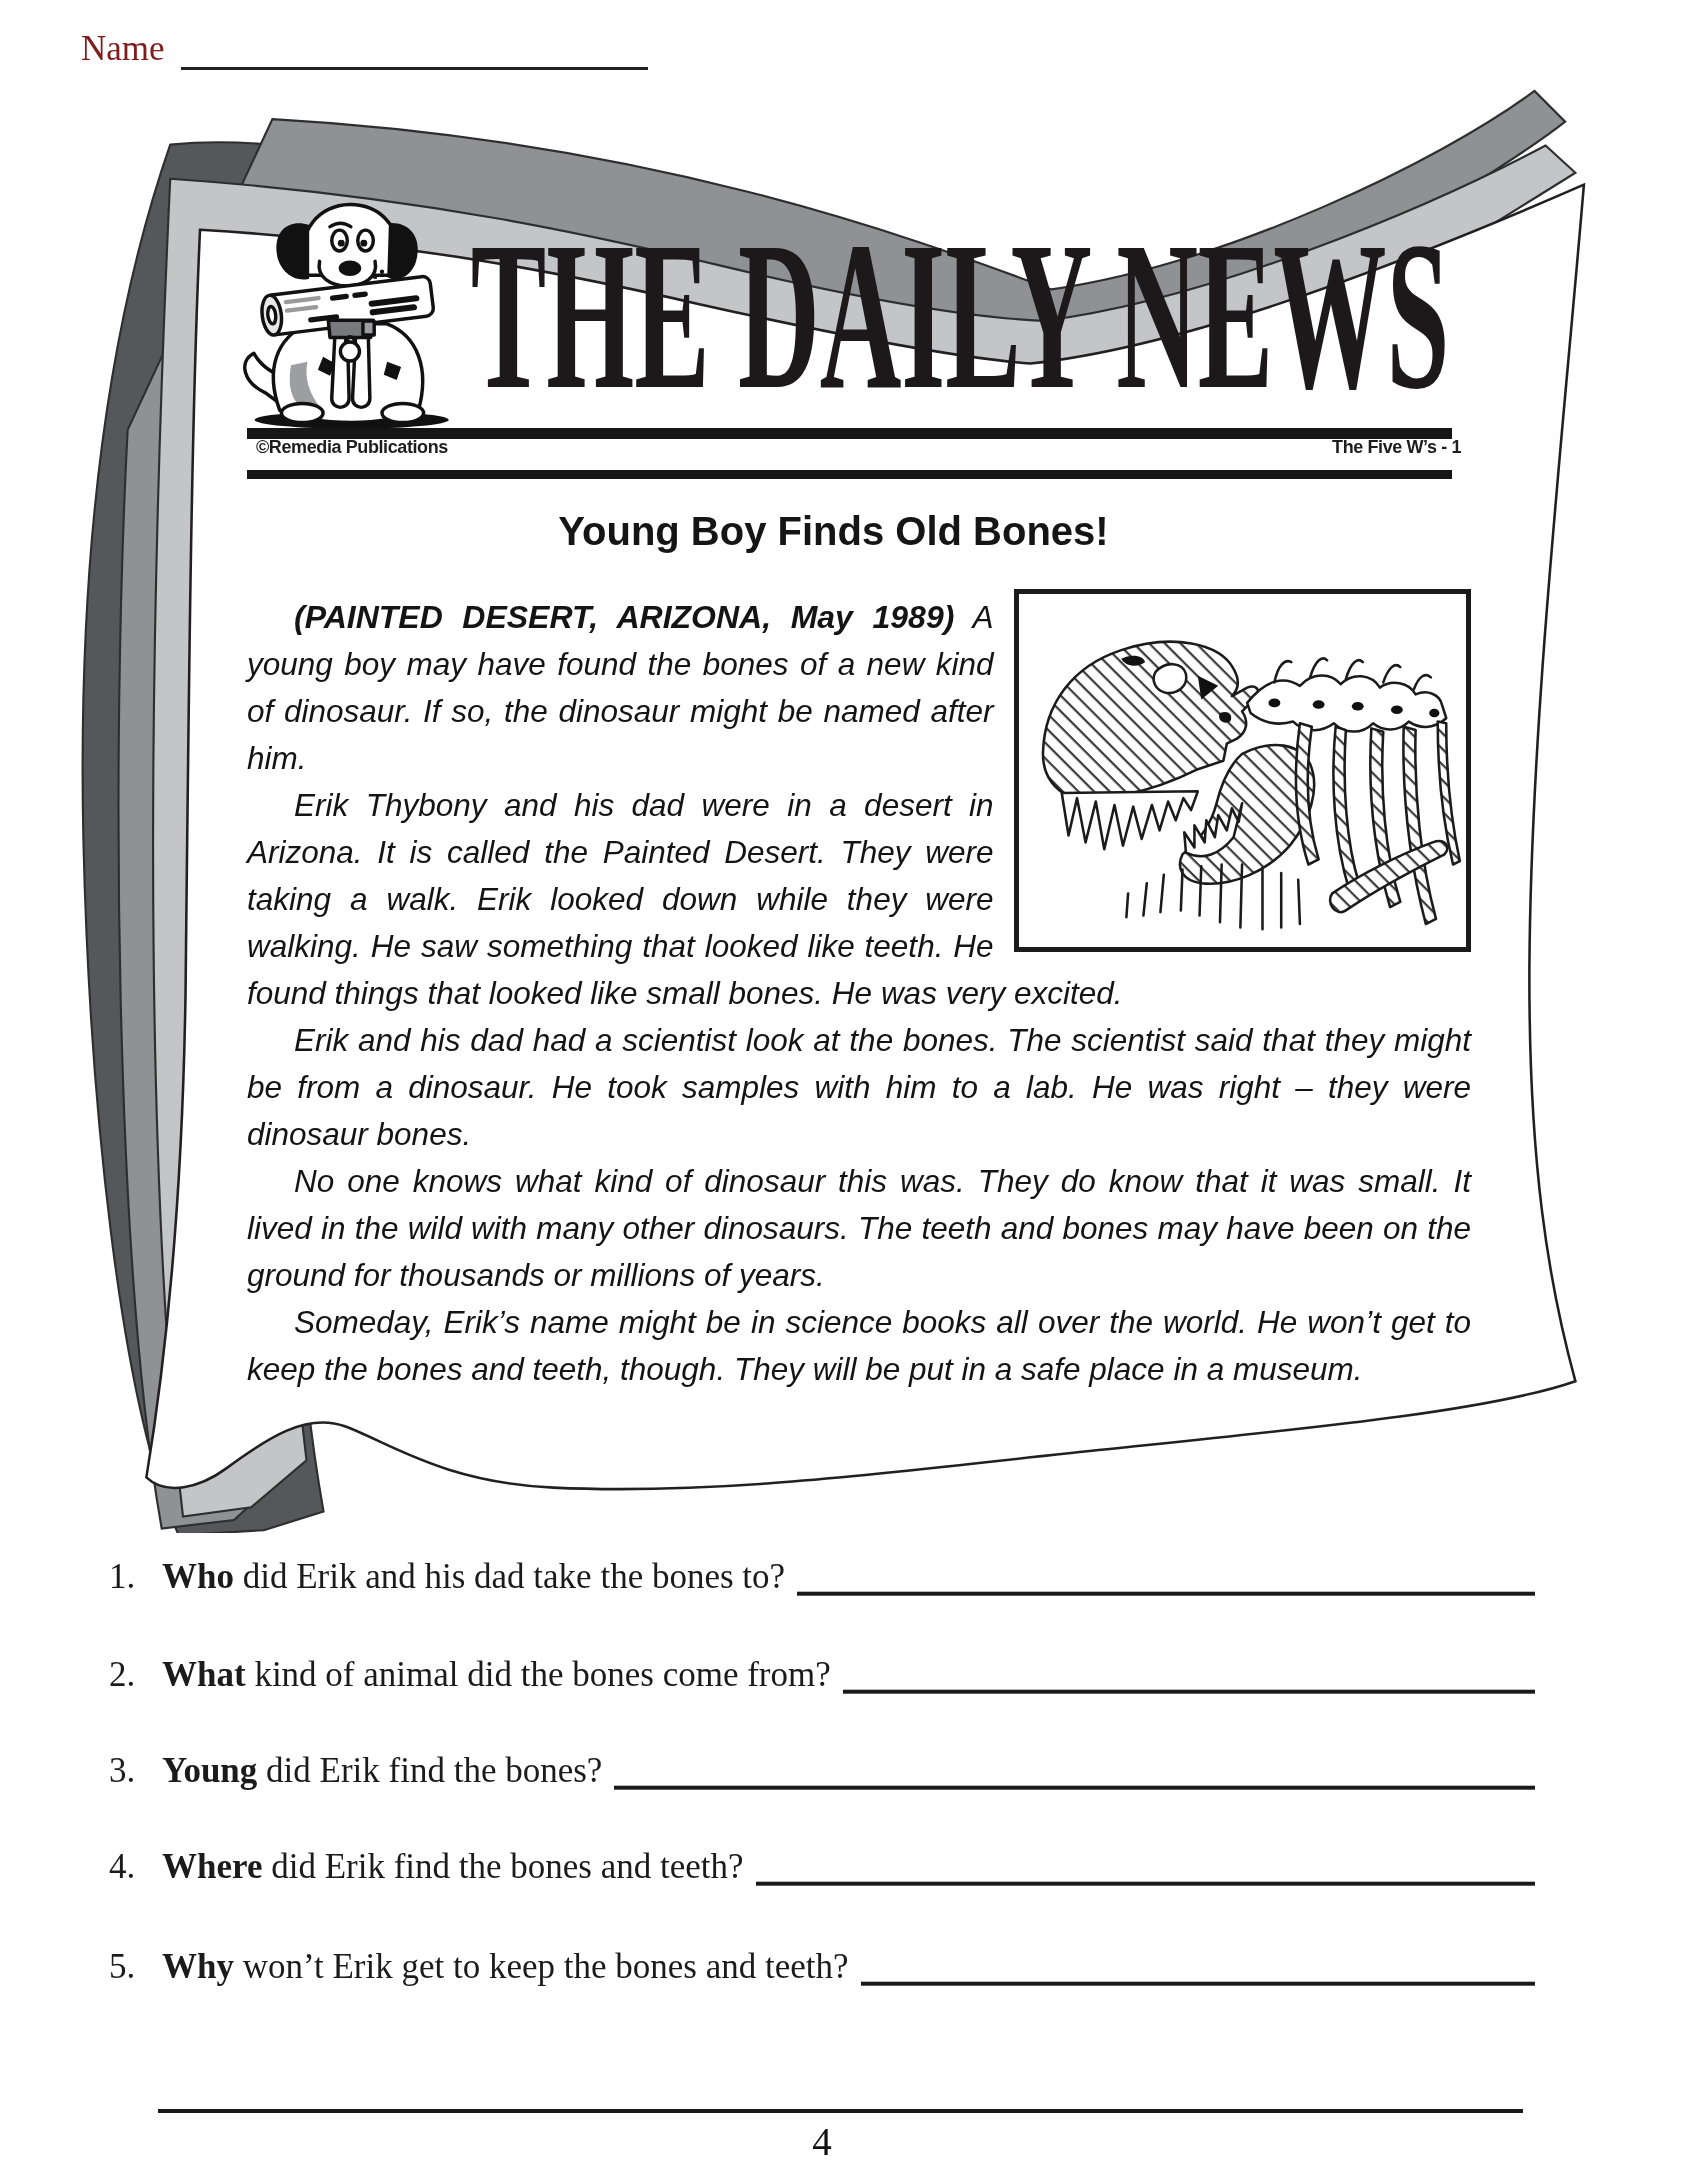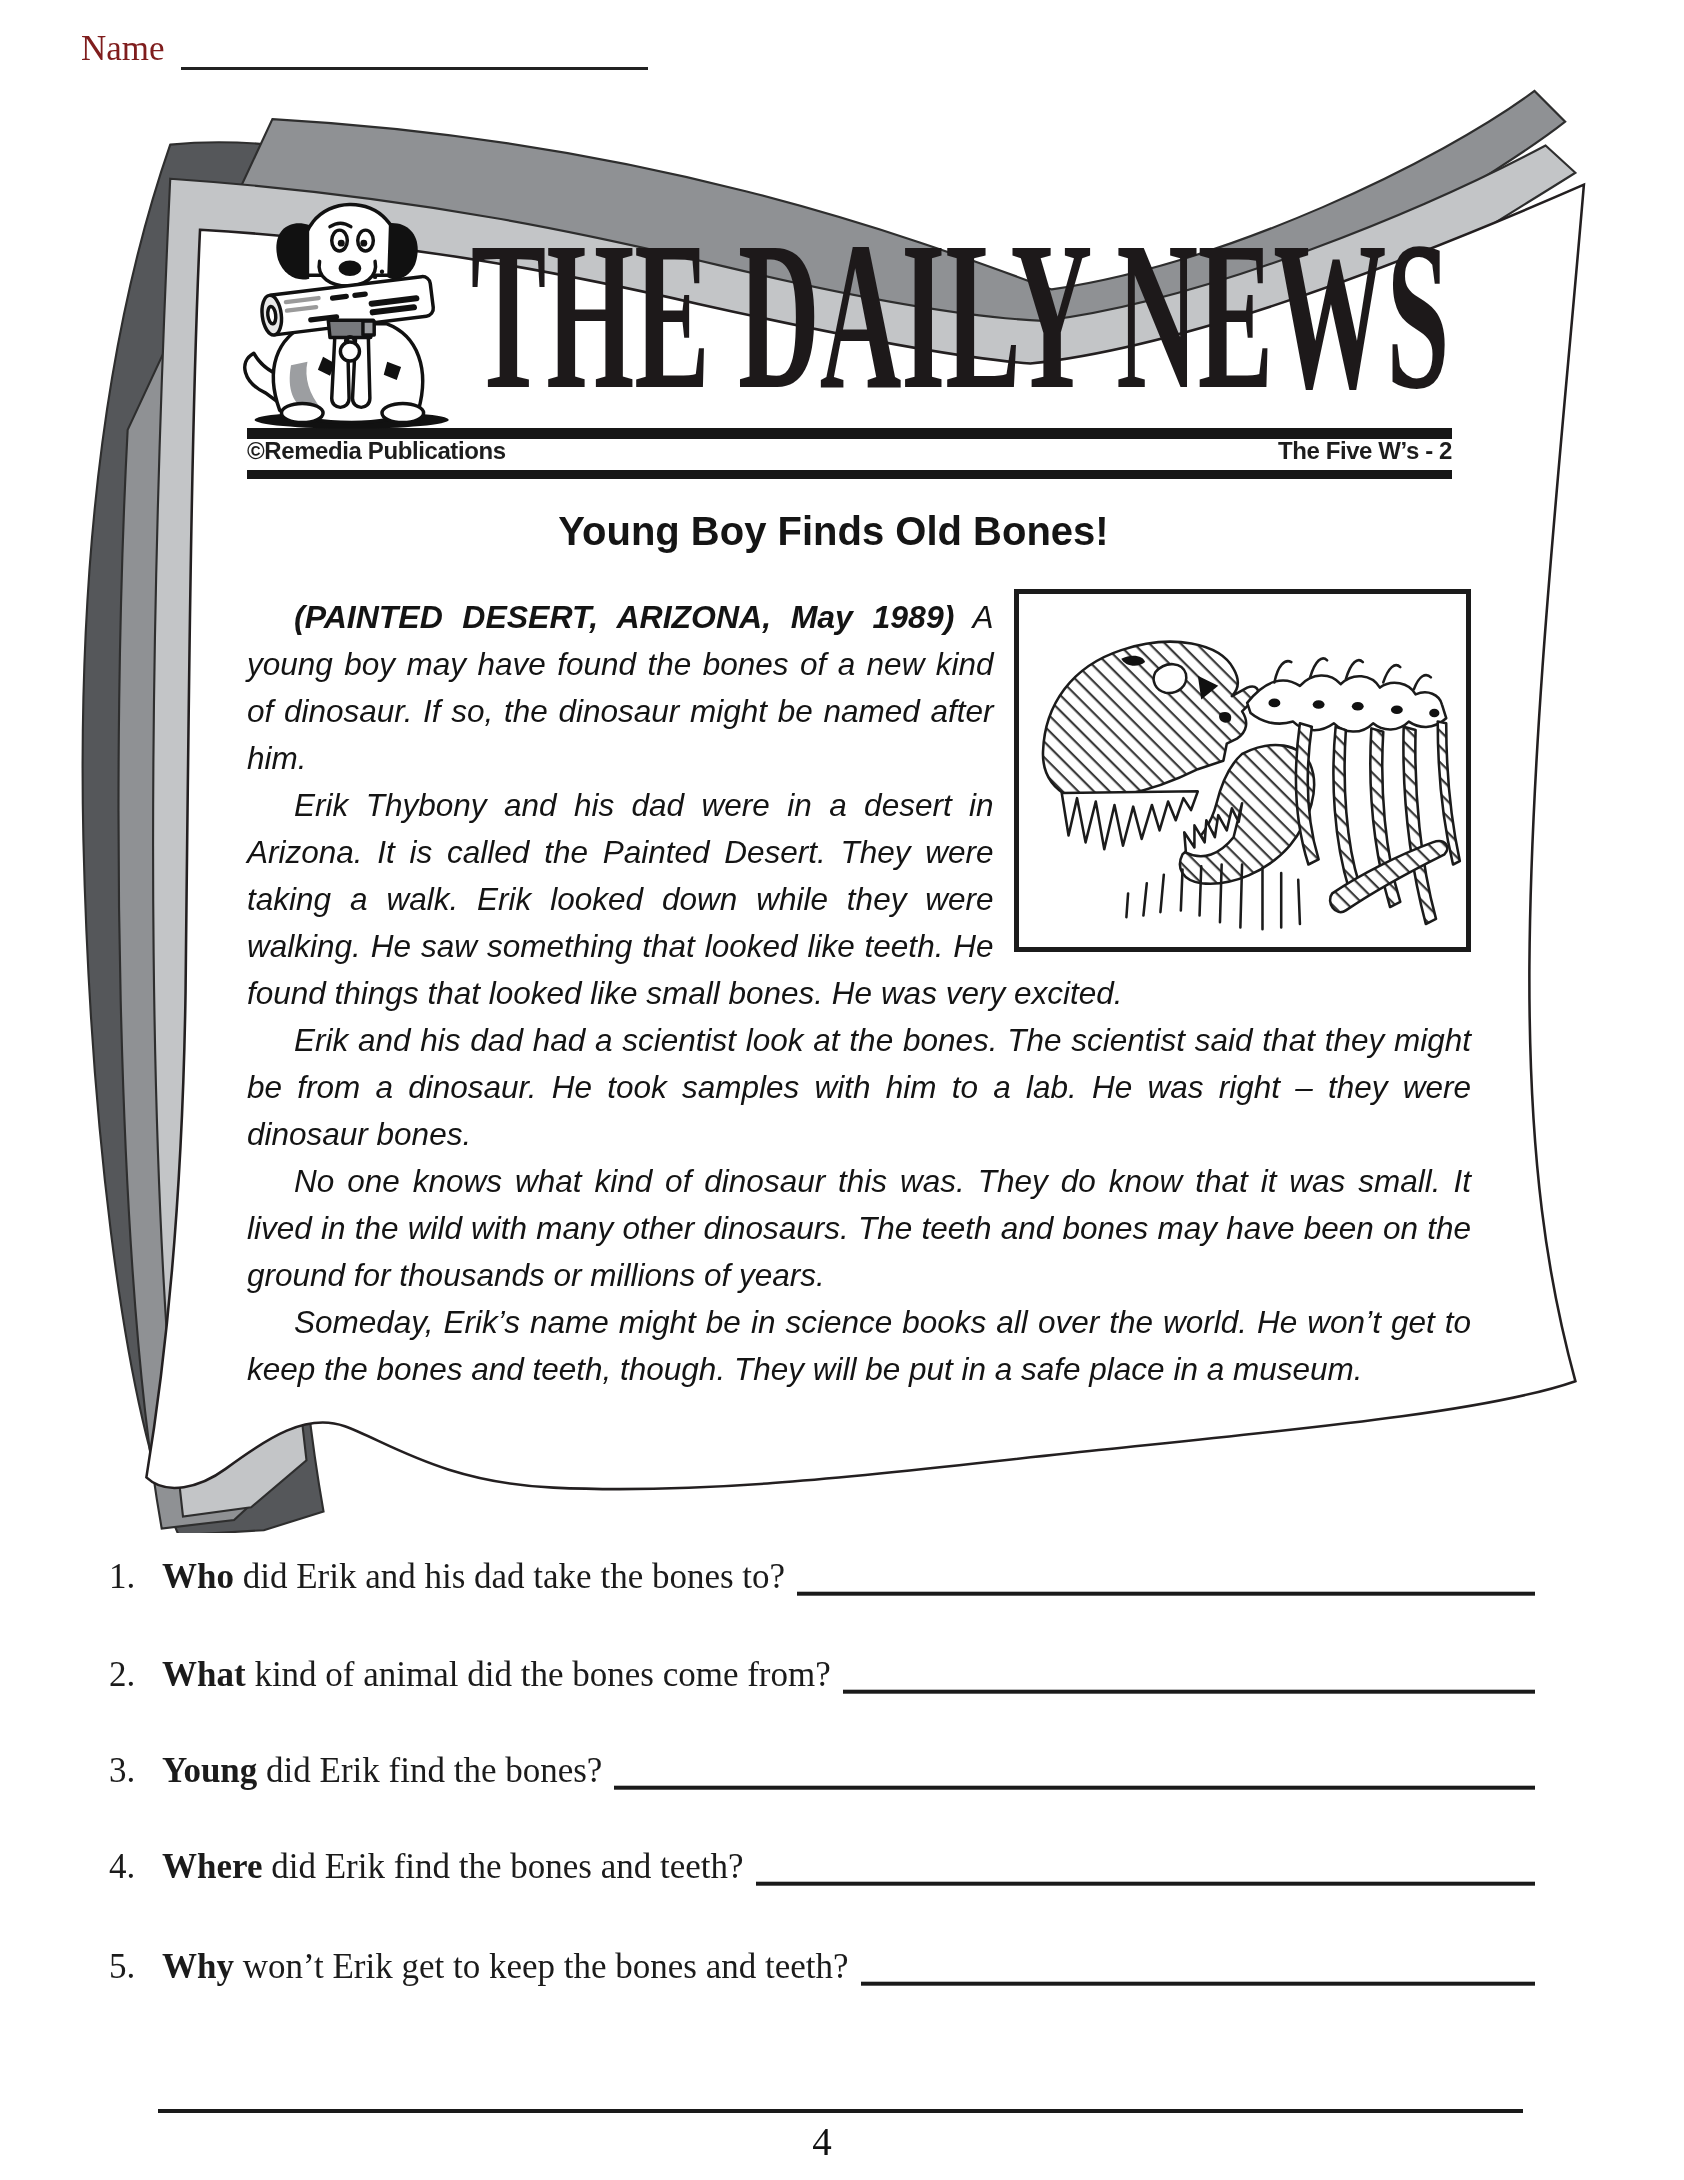--- a/index.html
+++ b/index.html
@@ -19,22 +19,22 @@
   .on-paper{position:absolute;z-index:2;}
 
   .dog{position:absolute;left:175px;top:118px;width:247px;height:251px;z-index:3;}
 
   .masthead{left:409px;top:98px;width:1001px;height:234px;}
   .masthead text{font-family:"Liberation Serif",serif;font-weight:bold;fill:#1d191a;}
 
   .bar{left:196px;width:1205px;background:#161616;}
   .bar1{top:356px;height:11px;}
   .bar2{top:398px;height:9.4px;}
-  .pub-row{left:196px;top:365px;width:1205px;display:flex;justify-content:space-between;
-           align-items:center;font-weight:bold;font-size:24px;letter-spacing:-0.4px;color:#1d1d1d;text-align:right;}
+  .pub-row{left:205px;top:365px;width:1205px;display:flex;justify-content:space-between;
+           align-items:center;font-weight:bold;font-size:18px;letter-spacing:-0.4px;color:#1d1d1d;text-align:right;}
 
   .headline{left:180px;top:437px;width:1205px;text-align:center;font-weight:bold;
             font-size:40px;letter-spacing:0px;color:#151515;}
 
   .article{left:196px;top:522px;width:1224px;font-size:31.5px;line-height:47px;
            text-align:justify;color:#141414;font-style:italic;}
   .article p{margin:0;text-indent:47px;}
   .article .dateline{font-weight:bold;font-size:32px;}
   .dino-box{float:right;width:447px;height:353px;border:5.1px solid #1b1b1b;background:#fff;
             margin:-5.1px 0 12px 20.4px;}
@@ -127,21 +127,21 @@
     </g>
   </svg>
 
   <svg class="on-paper masthead" viewBox="0 0 1175 275">
     <text x="587" y="255" text-anchor="middle" font-size="250" textLength="1150" lengthAdjust="spacingAndGlyphs">THE DAILY NEWS</text>
   </svg>
 
   <div class="on-paper bar bar1"></div>
   <div class="on-paper pub-row">
     <span>©Remedia Publications</span>
-    <span>The Five W’s - 2</span>
+    <span>The Five W’s - 1</span>
   </div>
   <div class="on-paper bar bar2"></div>
 
   <div class="on-paper headline">Young Boy Finds Old Bones!</div>
 
   <div class="on-paper article">
     <div class="dino-box">
       <svg viewBox="0 0 525 415">
         <defs>
           <pattern id="hh" patternUnits="userSpaceOnUse" width="13" height="13" patternTransform="rotate(-45)">

